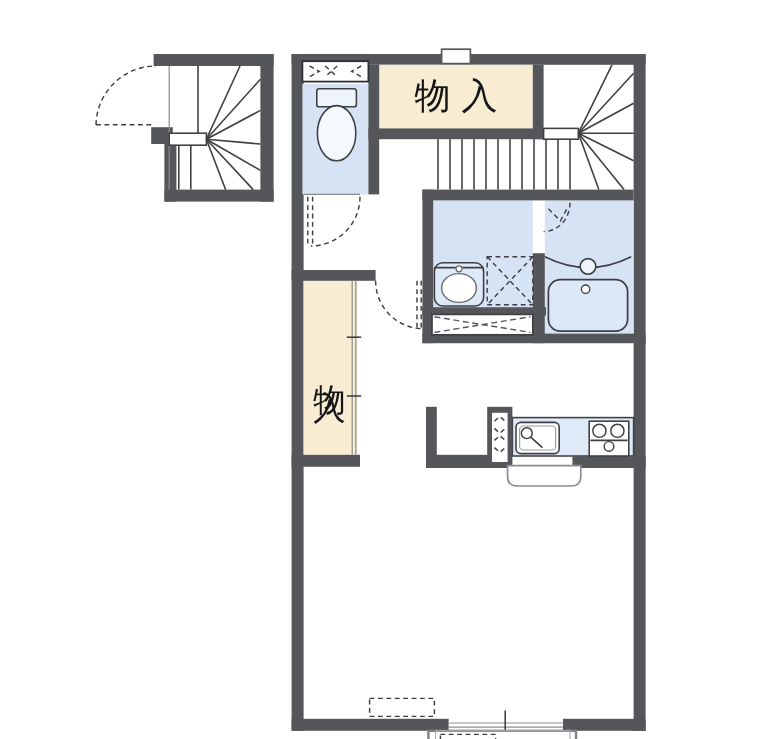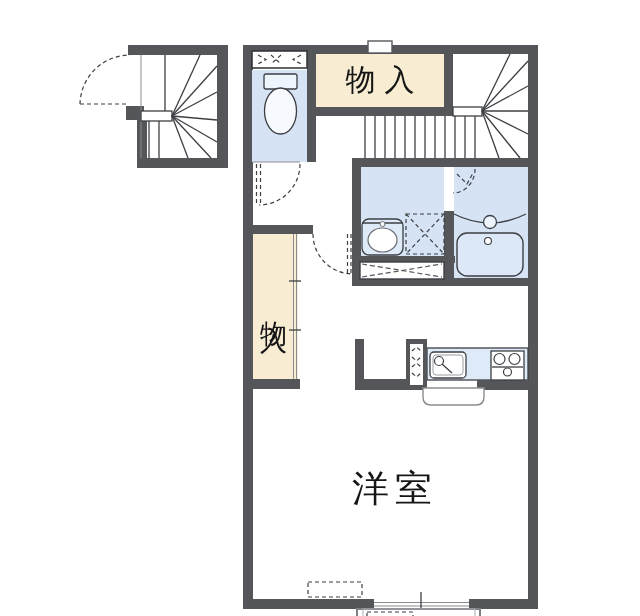--- a/index.html
+++ b/index.html
@@ -204,14 +204,13 @@
     <rect x="357" y="579" width="123" height="28" fill="#ffffff" stroke="#7d8084" stroke-width="2"></rect>
     <rect x="363" y="579" width="112" height="21" fill="none" stroke="#aaadb1" stroke-width="1"></rect>
     <rect class="dash" x="367" y="582" width="46" height="16"></rect>
   </g>
   <rect class="dash" x="308" y="552" width="54" height="15" fill="#ffffff"></rect>
 
 </svg>
 
   <div class="label label-storage-top">物入</div>
   <div class="label label-storage-left">物入</div>
-  <div class="label label-main-room">洋室</div>
 </div>
 
 </body></html>

